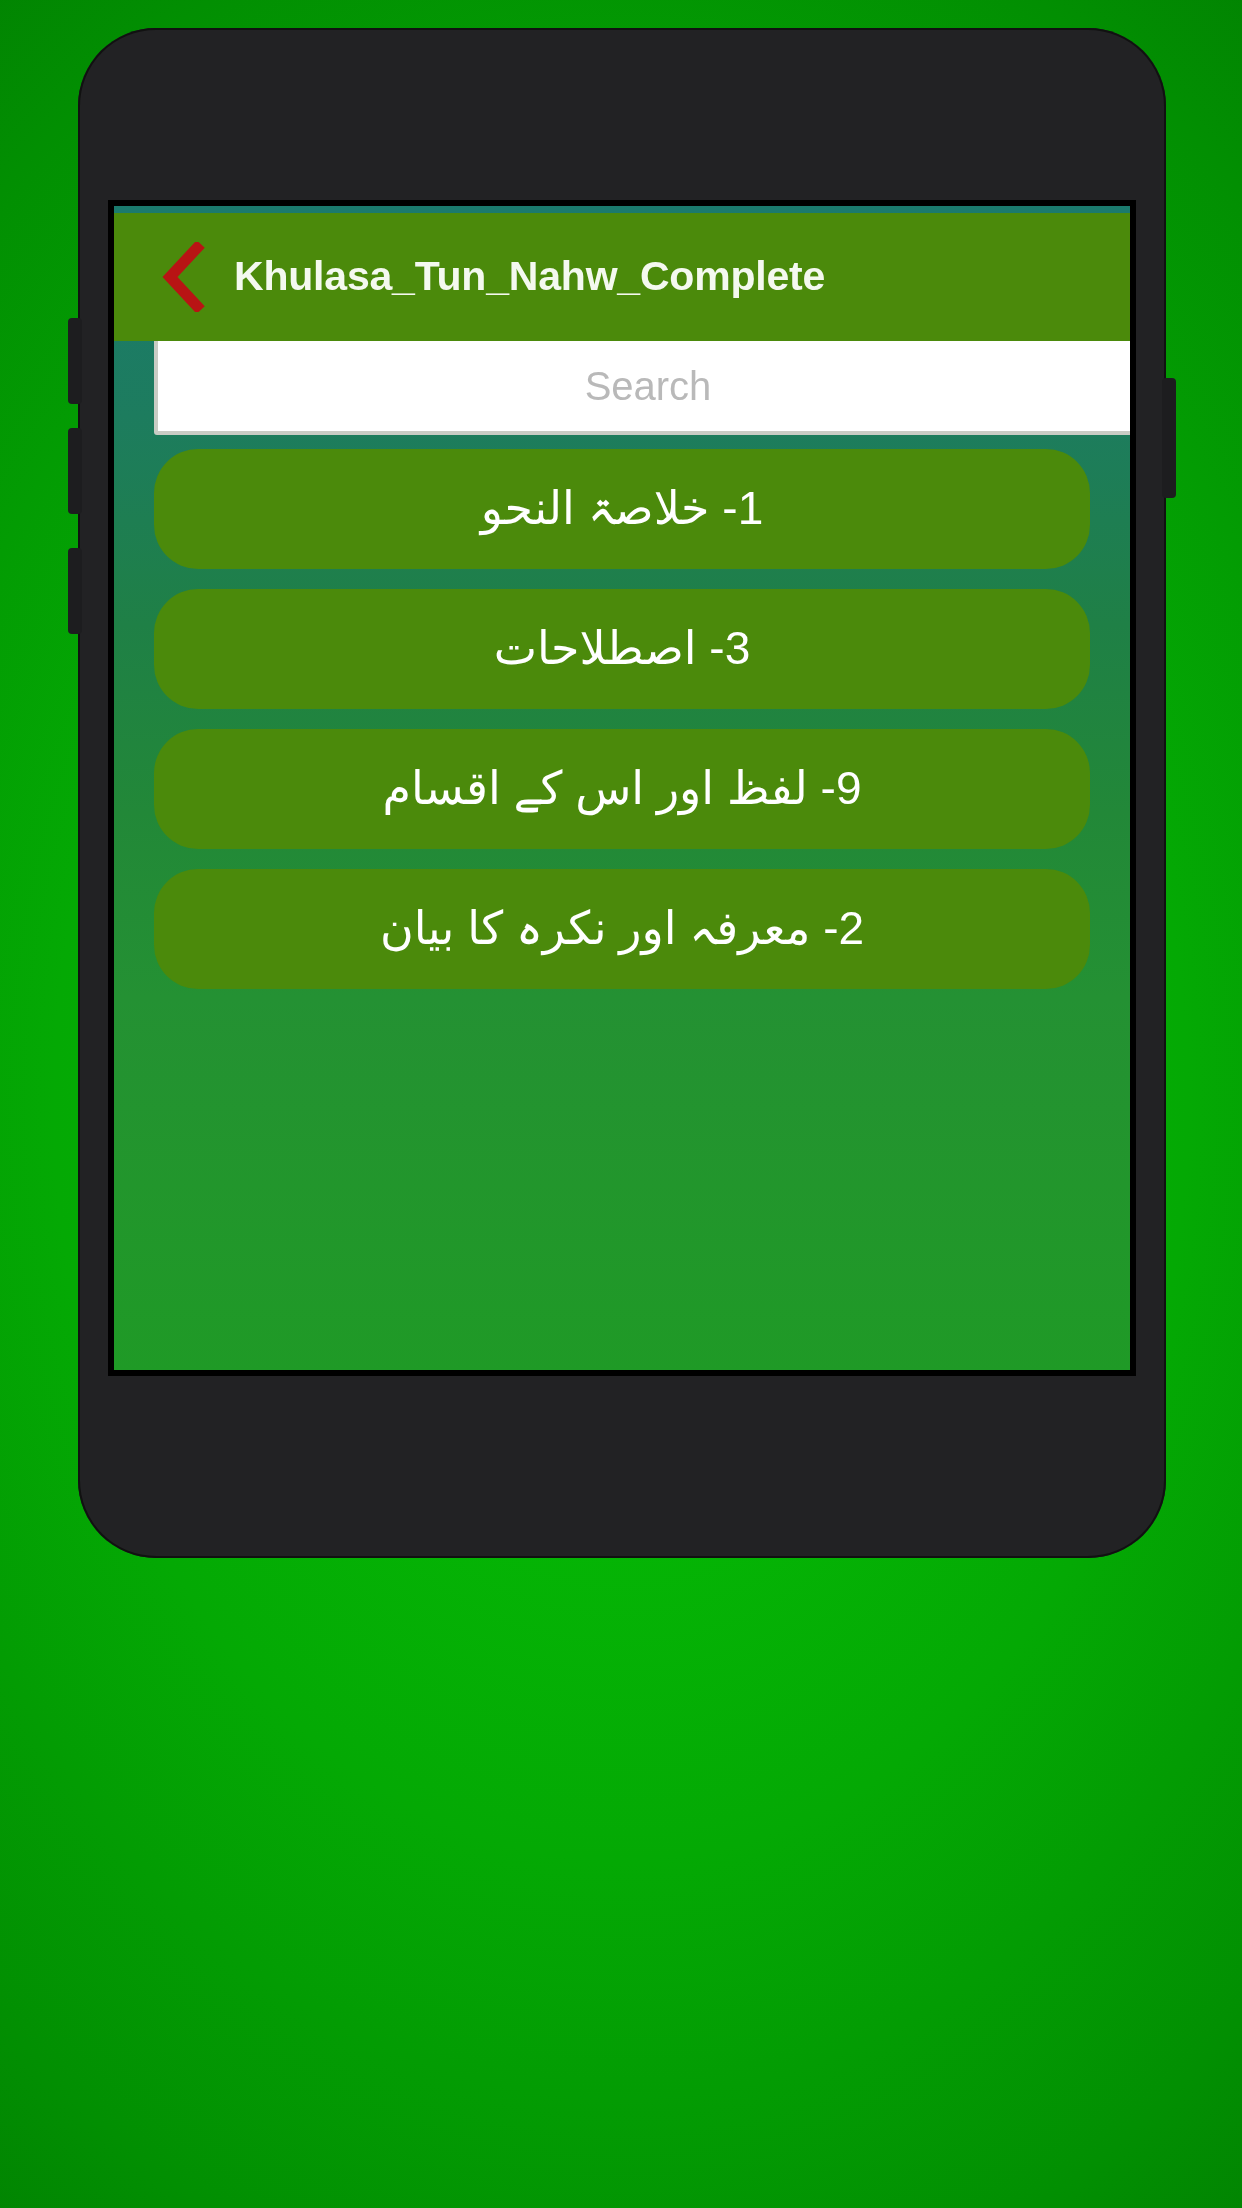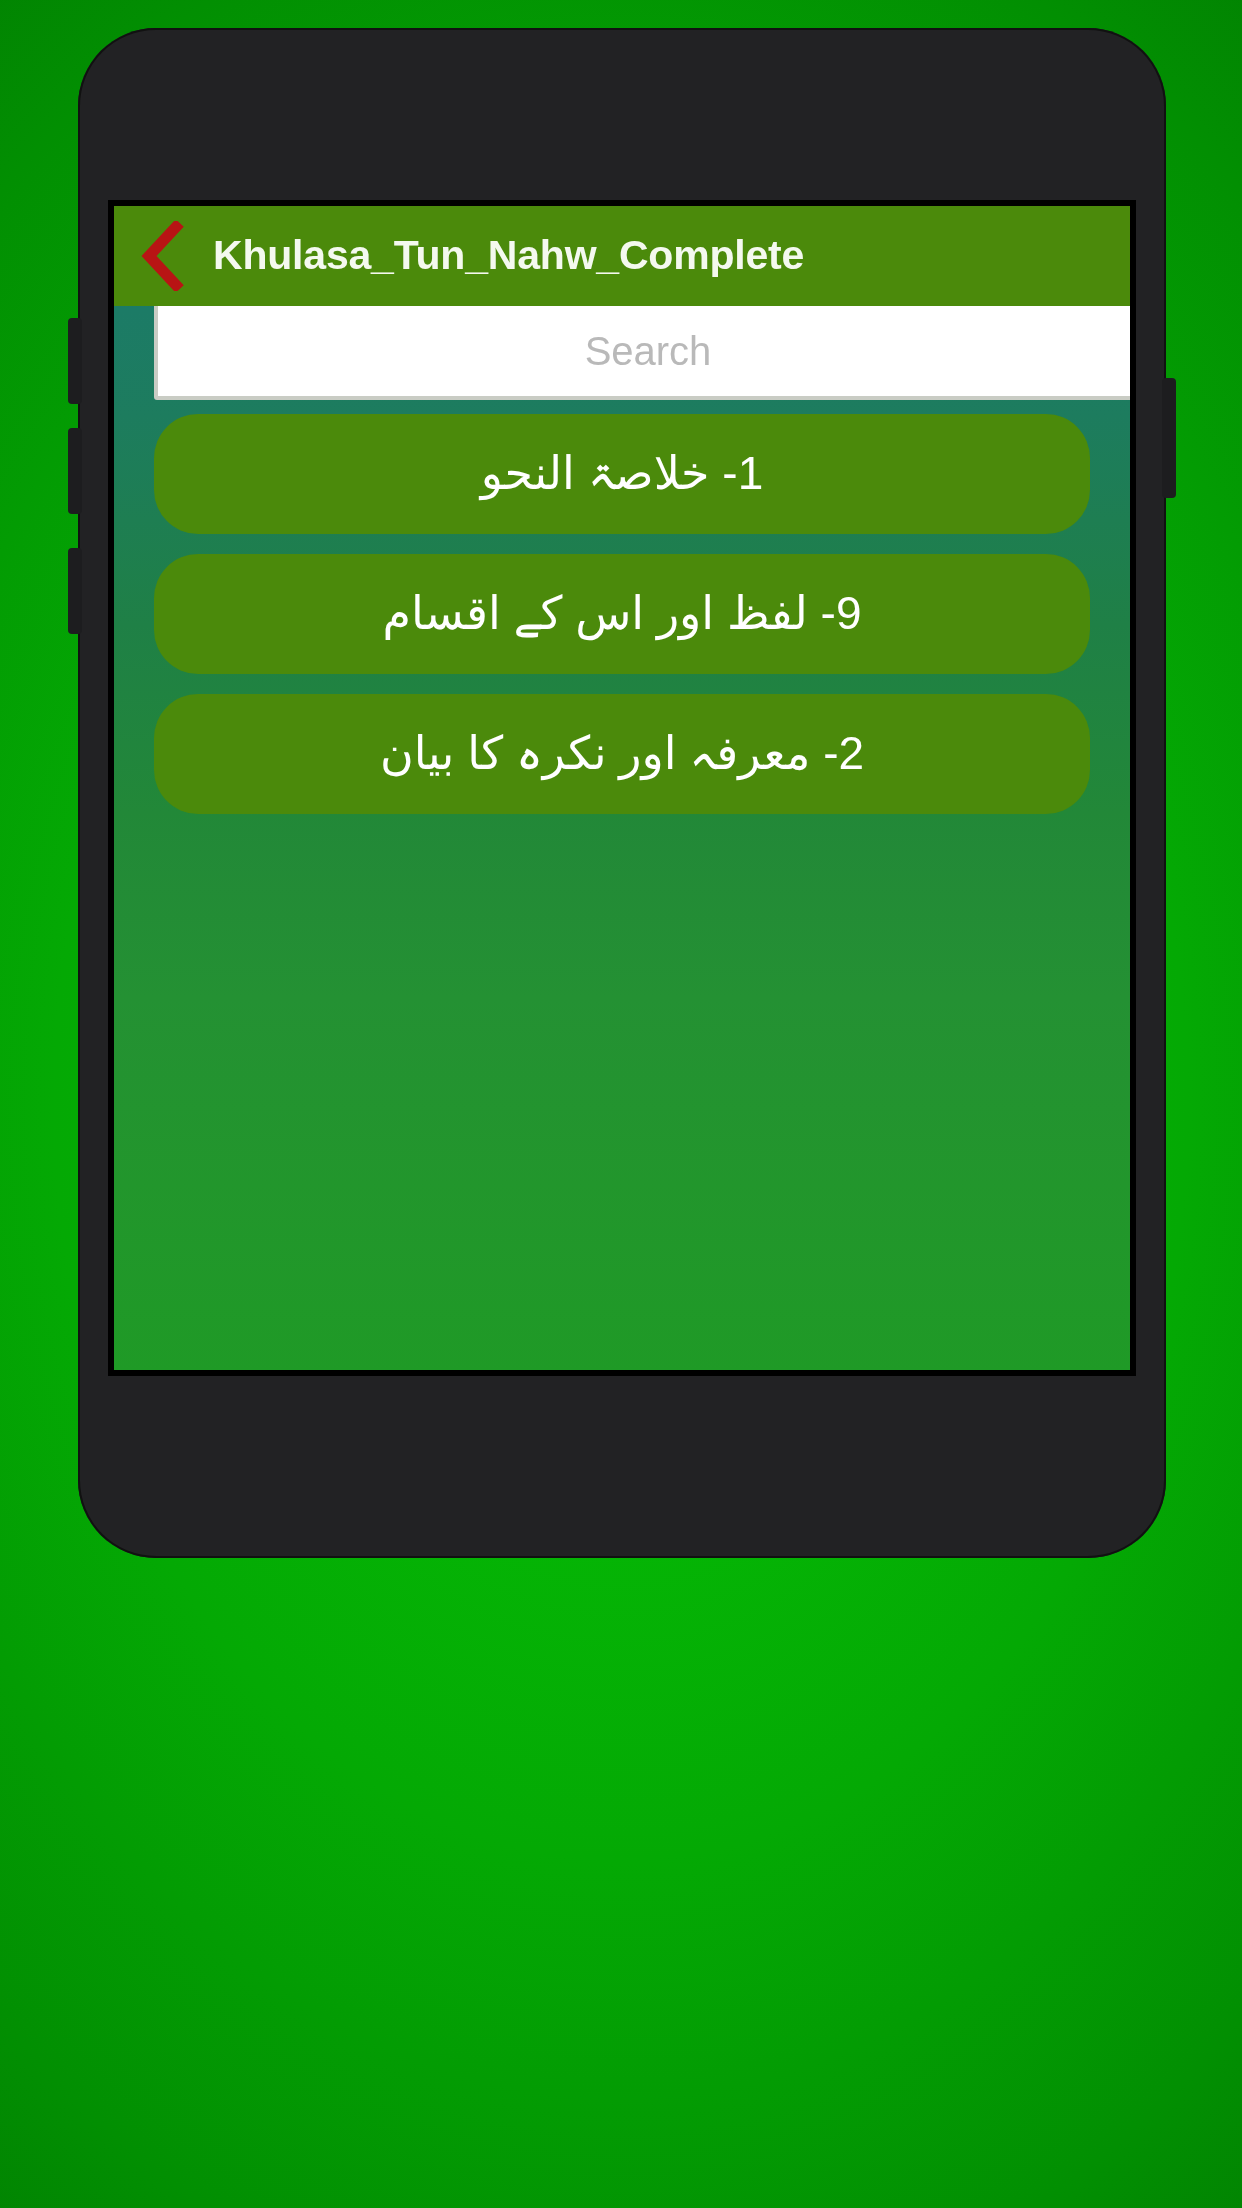--- a/index.html
+++ b/index.html
@@ -40,25 +40,26 @@
     position:absolute;
     left:6px; top:6px;
     width:1016px; height:1164px;
     overflow:hidden;
     background:linear-gradient(180deg,#1b7a6e 0%,#1d7c5e 18%,#1f8046 36%,#228838 52%,#249133 68%,#22962c 84%,#1f9a26 100%);
   }
 
   
   #app-bar{
     position:relative;
-    height:100px;
+    height:128px;
     background:#4b8a0b;
     display:flex;
     align-items:center;
-    padding-left:9px;
+    padding-left:30px;
+    margin-top:7px;
   }
   #back-button{
     width:78px; height:100px;
     display:flex; align-items:center; justify-content:center;
     flex:0 0 auto;
   }
   #back-button svg{ display:block; }
   #app-title{
     color:#f4f9ef;
     font-size:41px;
@@ -144,20 +145,23 @@
 
       <div id="search-row">
         <input id="search-input" type="text" placeholder="Search" style="">
       </div>
 
       <div id="chapter-list">
         <div class="chapter-item">
           <span class="chapter-label">1- خلاصۃ النحو</span>
         </div>
         <div class="chapter-item">
+          <span class="chapter-label">3- اصطلاحات</span>
+        </div>
+        <div class="chapter-item">
           <span class="chapter-label">9- لفظ اور اس کے اقسام</span>
         </div>
         <div class="chapter-item">
           <span class="chapter-label">2- معرفہ اور نکرہ کا بیان</span>
         </div>
 
       </div>
 
     </div>
   </div>

